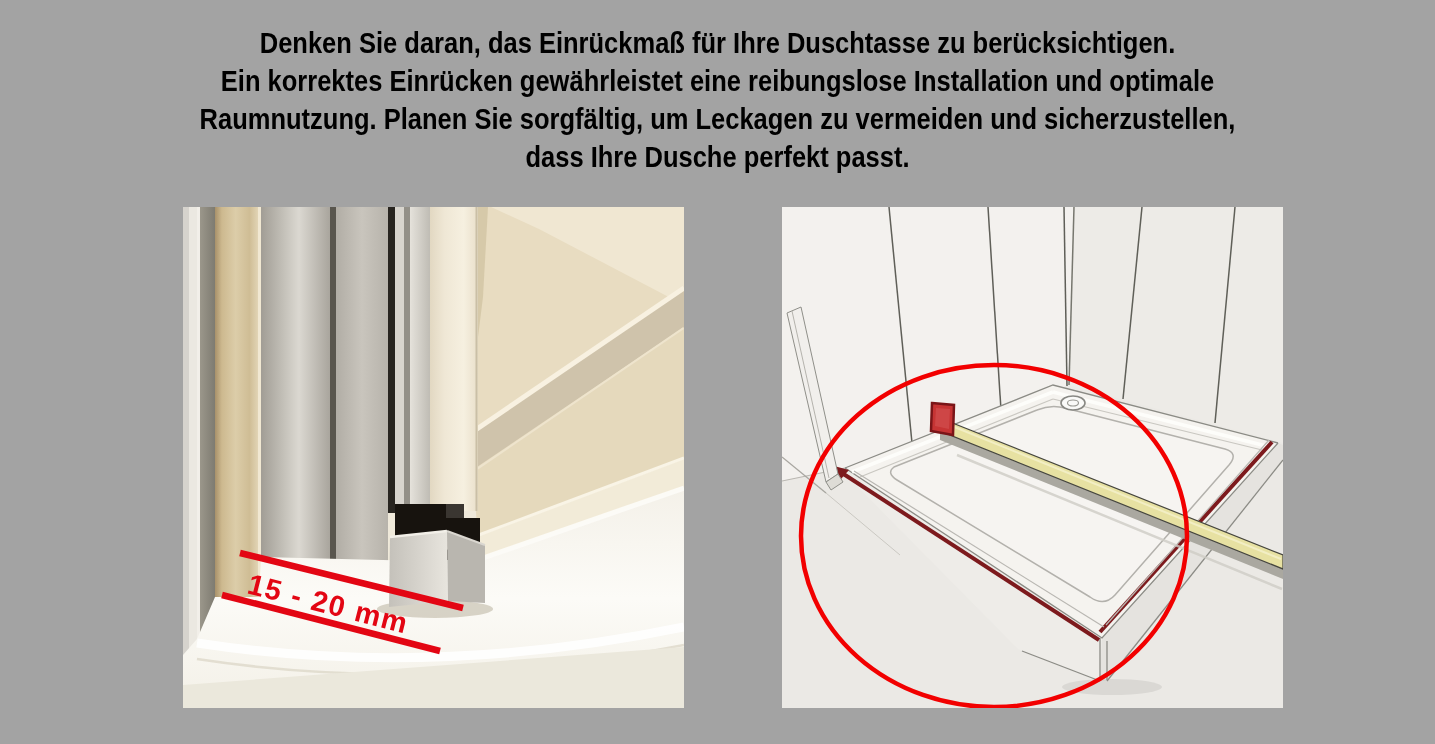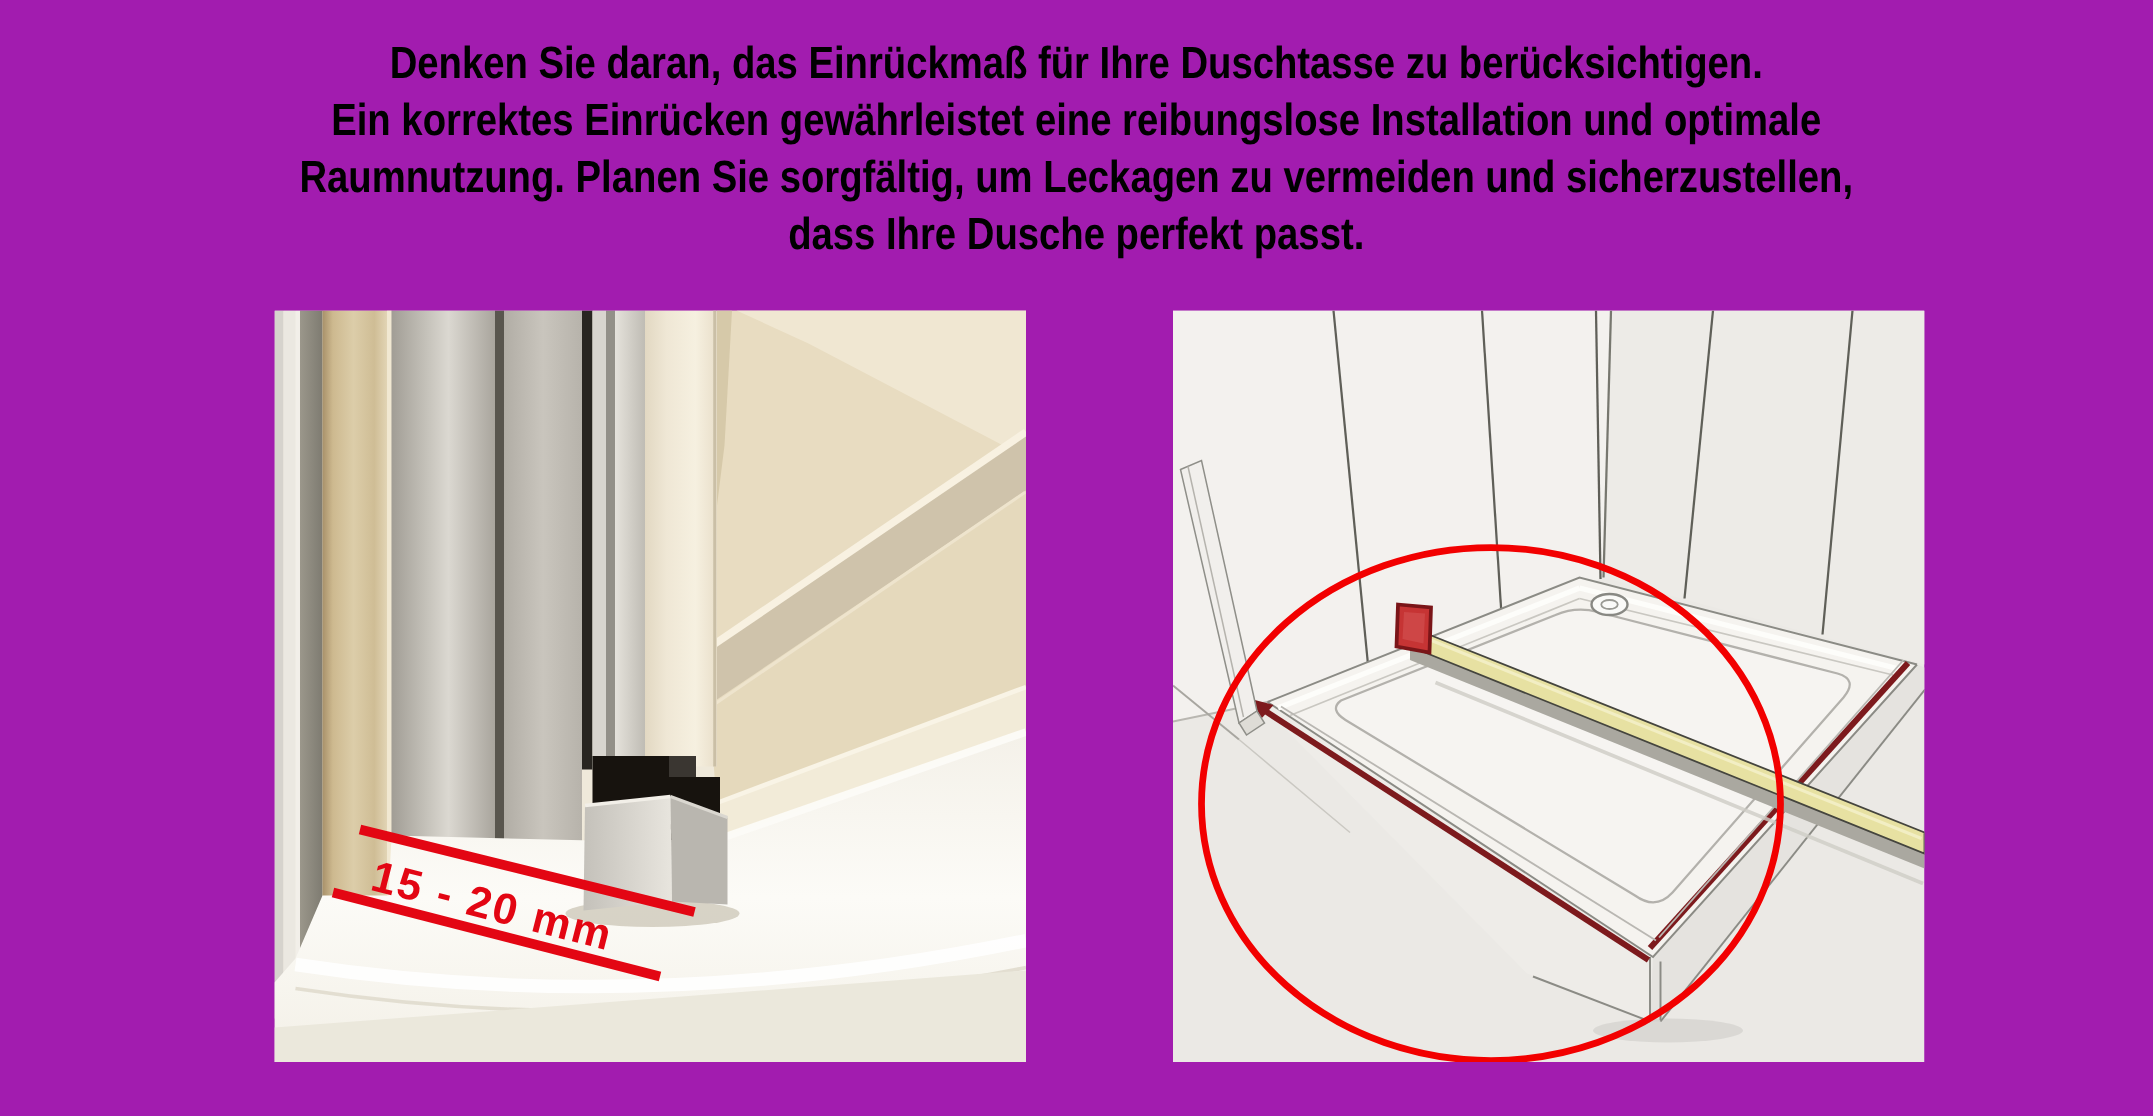--- a/index.html
+++ b/index.html
@@ -1,16 +1,16 @@
 <!DOCTYPE html>
 <html><head>
 <meta charset="utf-8">
 <style>
   html,body{margin:0;padding:0;background:#ffffff;}
-  .page{position:relative;width:1435px;height:744px;background:#a21caf;overflow:hidden;
+  .page{position:relative;width:1435px;height:744px;background:#a3a3a3;overflow:hidden;
         font-family:"Liberation Sans",sans-serif;}
   .header{position:absolute;top:24px;left:0;width:1435px;text-align:center;
           font-weight:700;font-size:30px;line-height:38px;color:#000;
           transform:scaleX(0.85);transform-origin:50% 0;}
   .hline{white-space:nowrap;}
   .fig{position:absolute;top:207px;width:501px;height:501px;margin:0;}
   .fig-left{left:183px;}
   .fig-right{left:782px;}
   .fig svg{display:block;width:501px;height:501px;}
   .dim-text{font-family:"Liberation Sans",sans-serif;font-weight:700;font-size:29px;letter-spacing:1.5px;}

